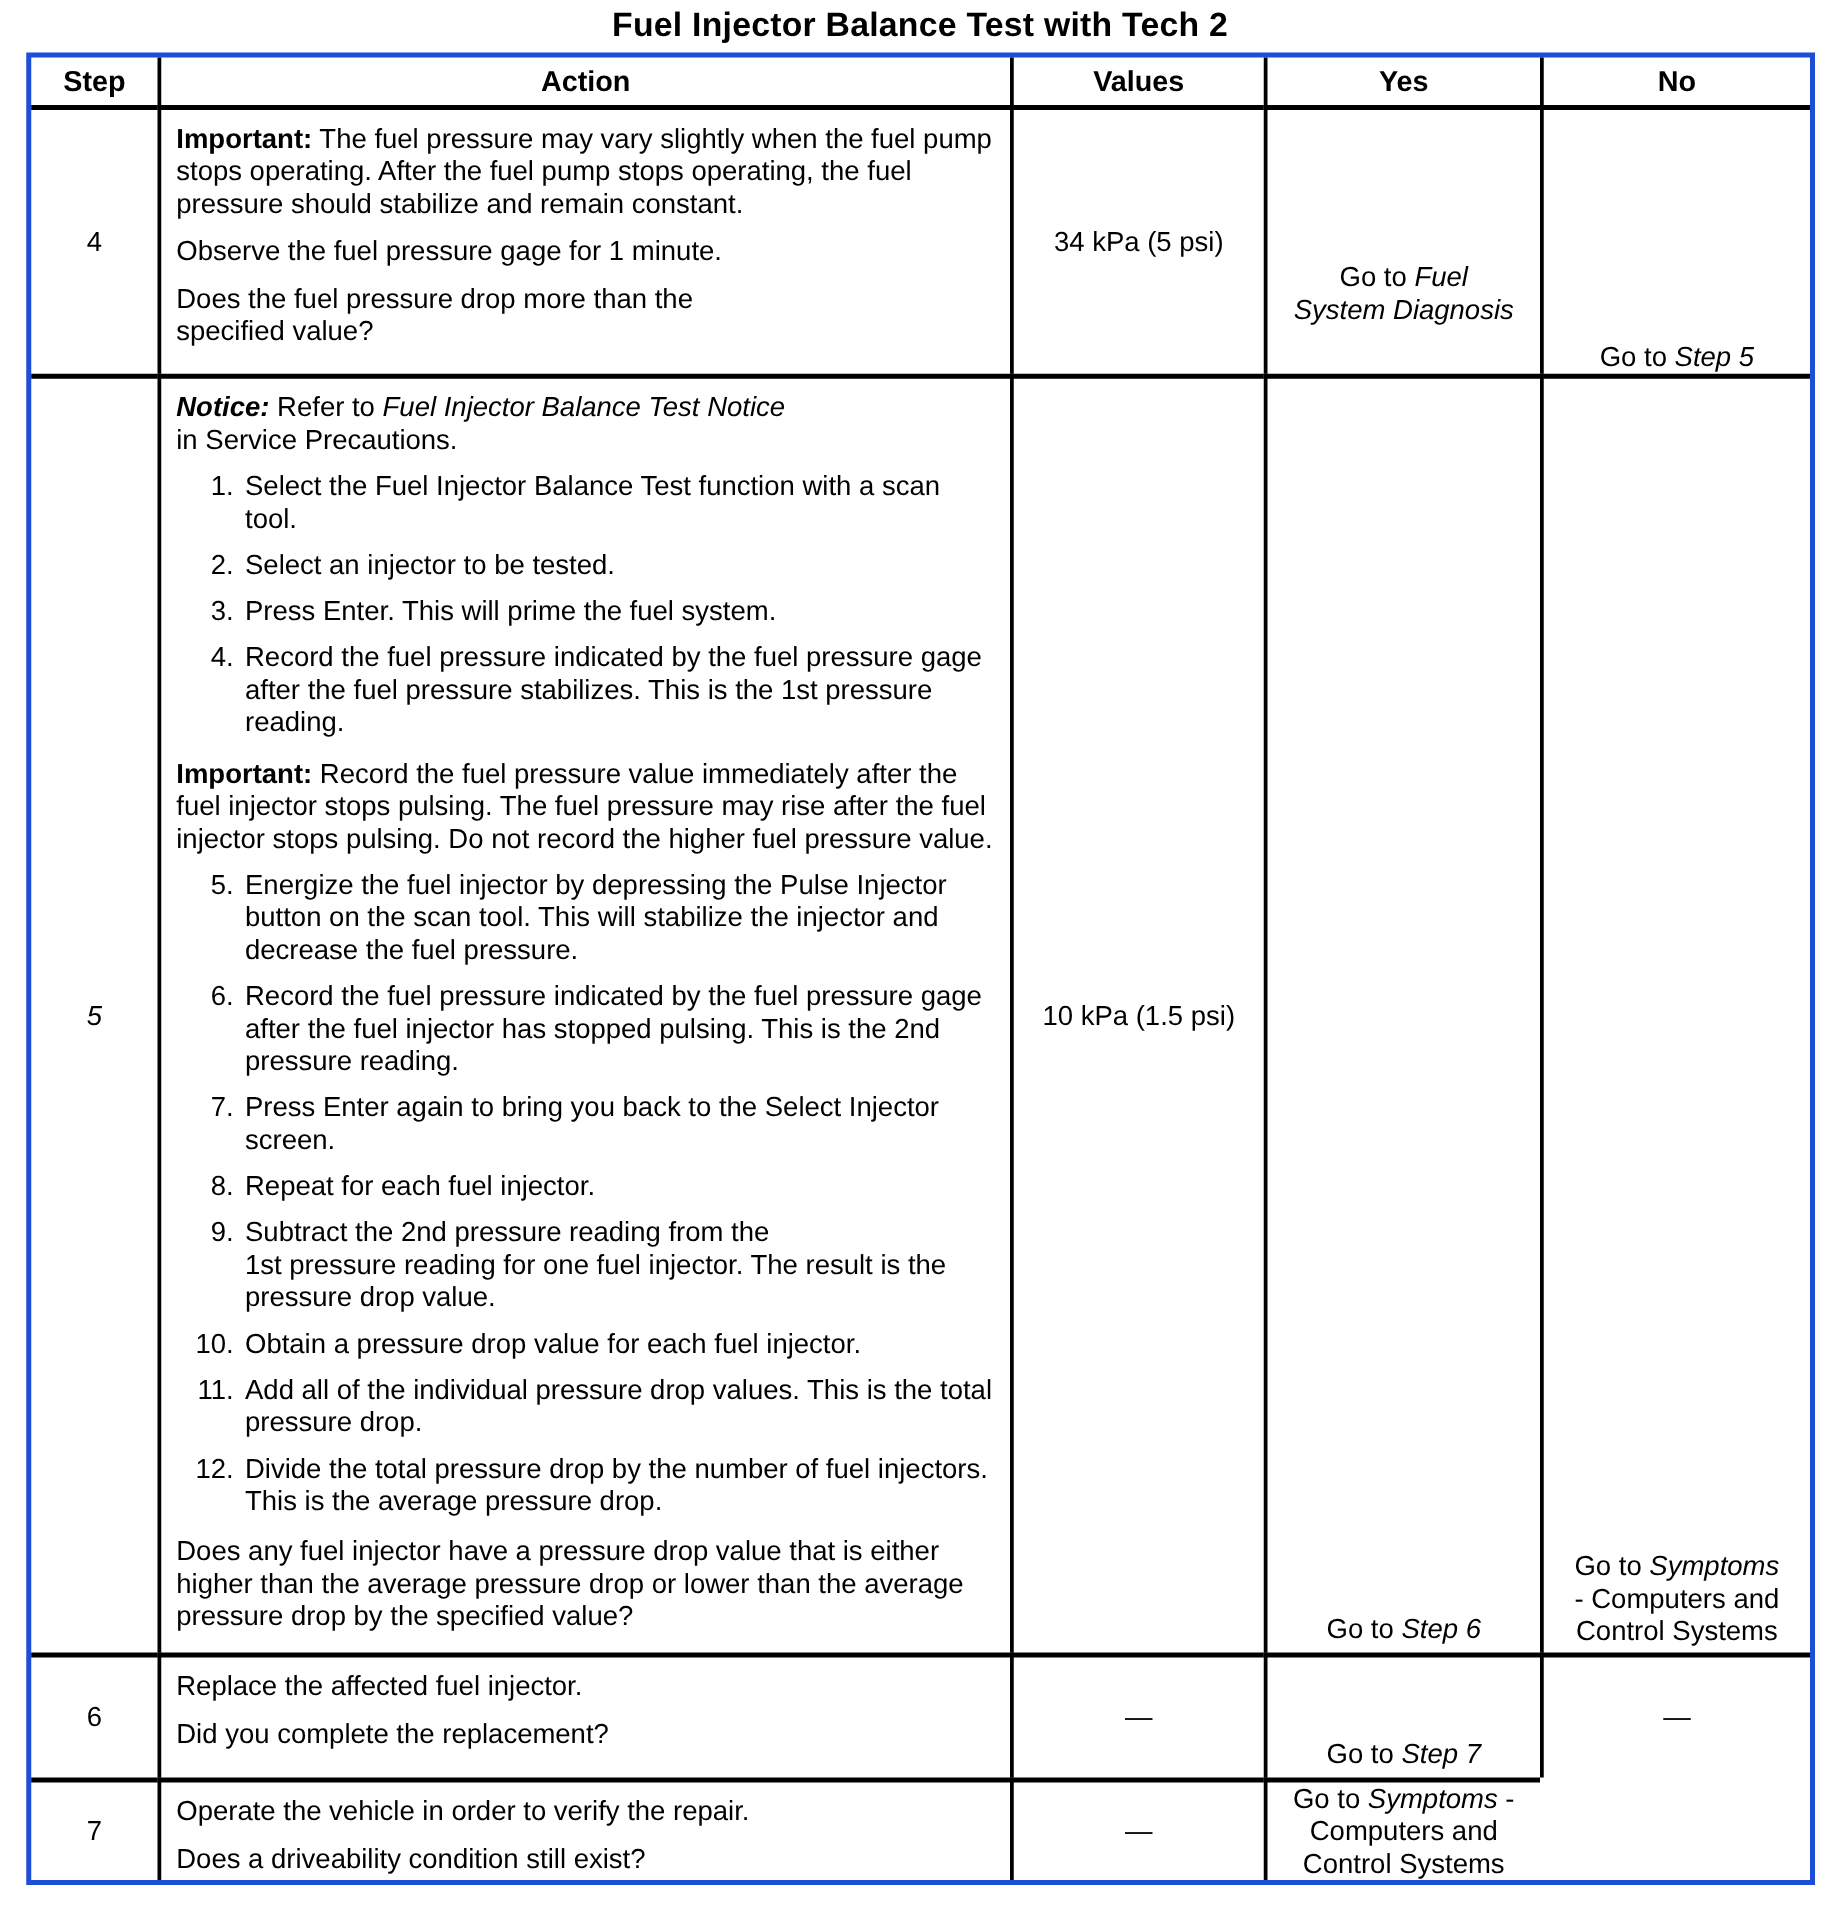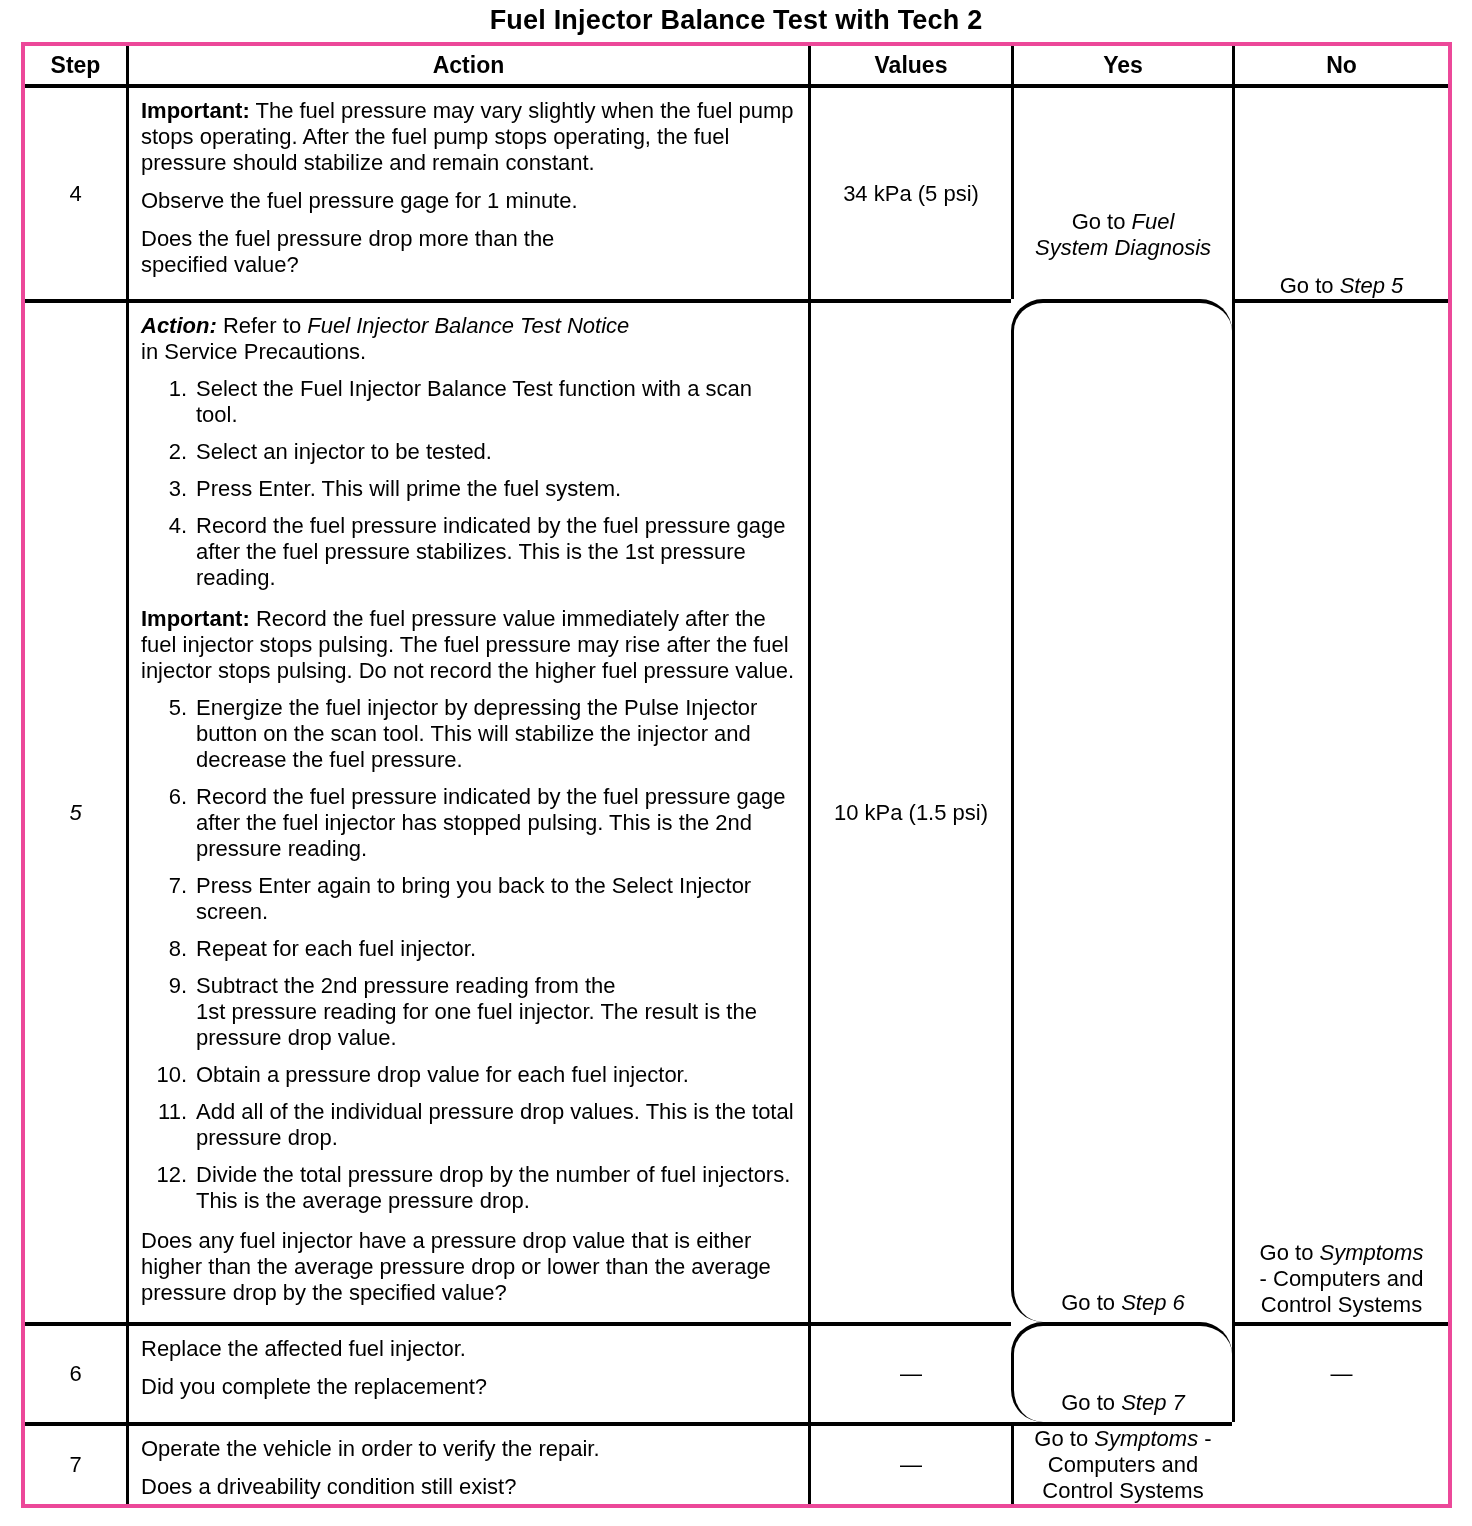--- a/index.html
+++ b/index.html
@@ -9,21 +9,21 @@
     font-family:"Liberation Sans", sans-serif; color:#000;
     -webkit-font-smoothing:antialiased;
   }
   .title {
     position:absolute; top:5px; left:0; width:100%;
     text-align:center; font-size:27px; font-weight:bold; letter-spacing:0.2px;
   }
   .dtable {
     position:absolute; top:42px; left:21px;
     width:1431px; height:1466px;
-    border:4px solid #ec4899;
+    border:4px solid #1d4ed8;
     display:grid;
     grid-template-columns:101px 682px 203px 221px 216px;
     grid-template-rows:38px 215px 1023px 100px 82px;
   }
   .cell {
     border-left:3px solid #000;
     border-top:4px solid #000;
     overflow:hidden;
     font-size:22px; line-height:26px;
   }
@@ -54,21 +54,21 @@
     text-align:center; padding:0 4px;
   }
   .gotoc {
     display:flex; flex-direction:column; align-items:center;
     text-align:center; white-space:pre-line; padding:0 4px;
   }
   .v-end { justify-content:flex-end; }
   .v-center { justify-content:center; }
   .pb38 { padding-bottom:38px; }
   .pb10 { }
-  .pb6 { padding-bottom:6px;border-radius:32px; }
+  .pb6 { padding-bottom:6px; }
   .pb4 { padding-bottom:4px; }
 </style>
 </head>
 <body>
 
 <div class="title">Fuel Injector Balance Test with Tech 2</div>
 
 <div class="dtable">
 
   <div class="cell th">Step</div>
@@ -88,21 +88,21 @@
   <div class="cell gotoc v-end pb38">
     <span><span>Go to </span><span class="ital">Fuel
 System Diagnosis</span></span>
   </div>
   <div class="cell gotoc v-end pb10">
     <span><span>Go to </span><span class="ital">Step 5</span></span>
   </div>
 
   <div class="cell stepc ital">5</div>
   <div class="cell actionc">
-    <p class="para"><span class="boldital">Action:</span><span> Refer to </span><span class="ital">Fuel Injector Balance Test Notice</span><br><span>in Service Precautions.</span></p>
+    <p class="para"><span class="boldital">Notice:</span><span> Refer to </span><span class="ital">Fuel Injector Balance Test Notice</span><br><span>in Service Precautions.</span></p>
 
     <div class="oli">
         <span class="num">1.</span>
         <span class="litext">Select the Fuel Injector Balance Test function with a scan tool.</span>
       </div>
     <div class="oli">
         <span class="num">2.</span>
         <span class="litext">Select an injector to be tested.</span>
       </div>
     <div class="oli">

